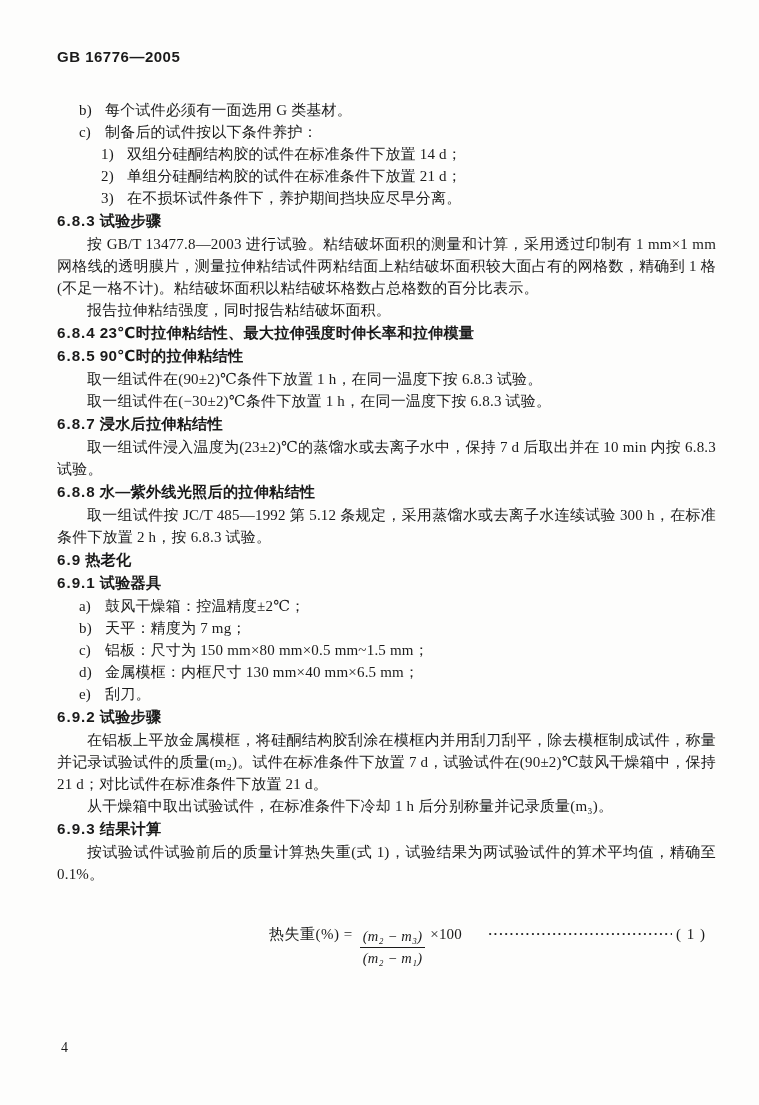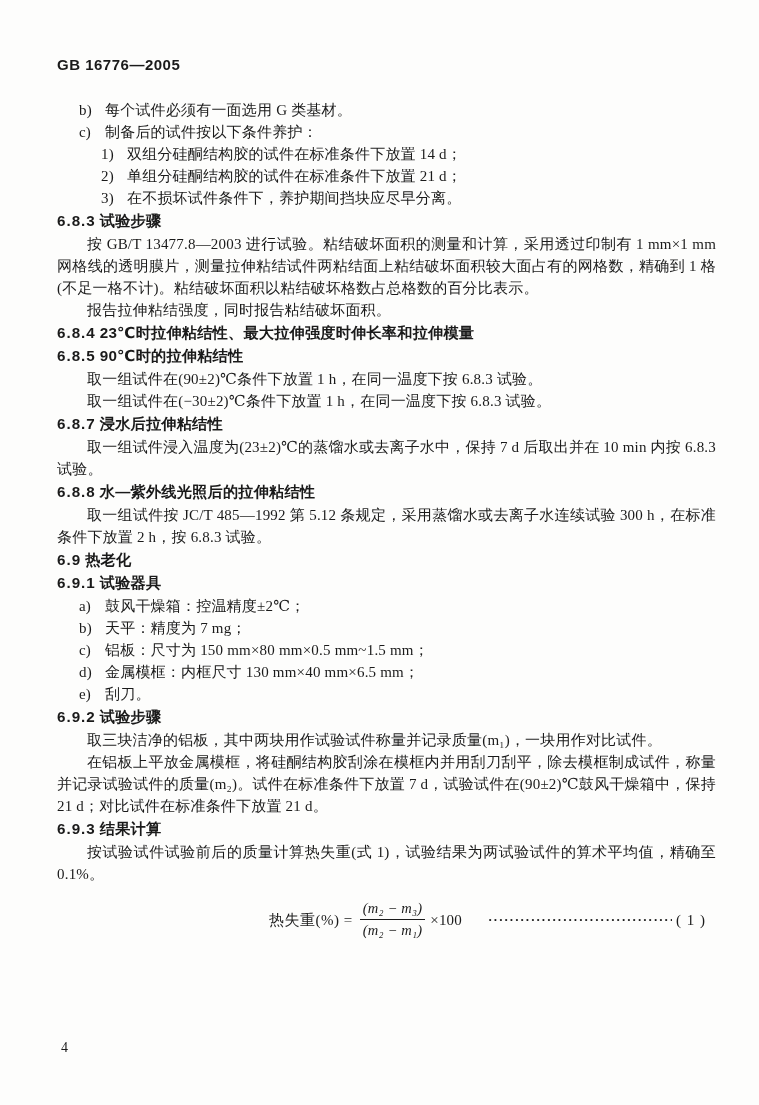--- a/index.html
+++ b/index.html
@@ -11,21 +11,21 @@
     position: relative;
     width: 759px;
     height: 1105px;
     background: #fdfdfc;
     color: #1a1a1a;
     font-family: "Liberation Serif", "DejaVu Serif", serif;
     overflow: hidden;
   }
   .std-header {
     position: absolute;
-    top: 56px;
+    top: 48px;
     left: 57px;
     font-family: "Liberation Sans", "DejaVu Sans", sans-serif;
     font-weight: 700;
     font-size: 15px;
     letter-spacing: 0.5px;
   }
   .doc-body {
     position: absolute;
     top: 99px;
     left: 57px;
@@ -61,21 +61,21 @@
   .f-lhs { flex-shrink: 0; letter-spacing: 0.5px; }
   .frac {
     display: inline-flex;
     flex-direction: column;
     align-items: center;
     margin: 0 5px 0 7px;
     font-style: italic;
     font-size: 14.5px;
     line-height: 19px;
   }
-  .frac .num { border-bottom: 1.4px solid #1a1a1a; padding: 0 3px 1px 3px; }
+  .frac .num { border-bottom: 1.4px solid #1a1a1a; padding: 0 3px 1px 3px; margin-top: 28px; }
   .frac .den { padding: 1px 3px 0 3px; }
   .f-mult { flex-shrink: 0; }
   .f-dots {
     flex: 1;
     overflow: hidden;
     white-space: nowrap;
     margin: 0 4px 0 26px;
     font-weight: 700;
     font-size: 13px;
     letter-spacing: 1px;
@@ -142,22 +142,22 @@
       </p>
       <p class="list l1">
         <span class="lbl">d)</span>
         <span class="txt">金属模框：内框尺寸 130 mm×40 mm×6.5 mm；</span>
       </p>
       <p class="list l1">
         <span class="lbl">e)</span>
         <span class="txt">刮刀。</span>
       </p>
       <p class="heading"><span class="h-num">6.9.2</span><span class="h-title">试验步骤</span></p>
-      <p class="para">取三块洁净的铝板，其中两块用作试验试件称量并记录质量(m₁)，一块用作对比试件。</p>
       <p class="para">在铝板上平放金属模框，将硅酮结构胶刮涂在模框内并用刮刀刮平，除去模框制成试件，称量并记录试验试件的质量(m₂)。试件在标准条件下放置 7 d，试验试件在(90±2)℃鼓风干燥箱中，保持 21 d；对比试件在标准条件下放置 21 d。</p>
+      <p class="para">从干燥箱中取出试验试件，在标准条件下冷却 1 h 后分别称量并记录质量(m₃)。</p>
       <p class="heading"><span class="h-num">6.9.3</span><span class="h-title">结果计算</span></p>
       <p class="para">按试验试件试验前后的质量计算热失重(式 1)，试验结果为两试验试件的算术平均值，精确至 0.1%。</p>
       <p class="formula-row">
         <span class="f-lhs">热失重(%) =</span>
         <span class="frac">
           <span class="num">(m₂ − m₃)</span>
           <span class="den">(m₂ − m₁)</span>
         </span>
         <span class="f-mult">×100</span>
         <span class="f-dots">·····································································</span>

